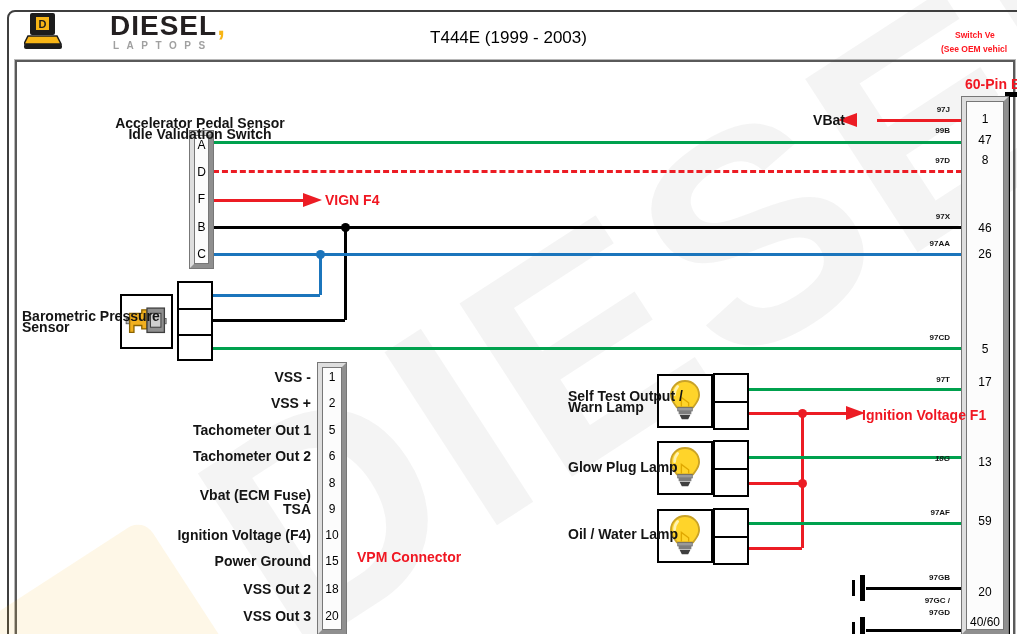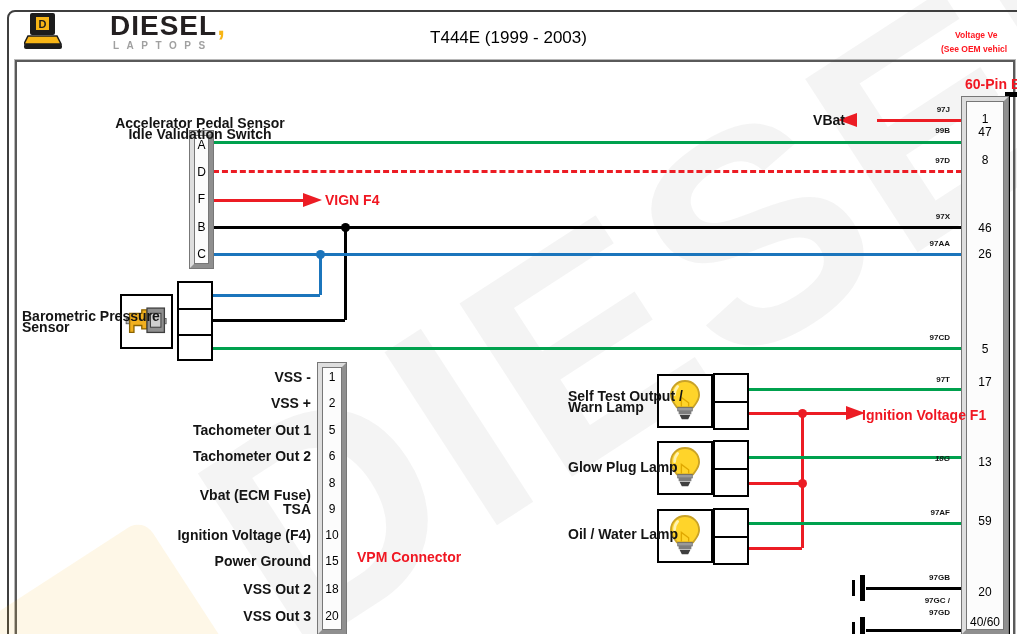--- a/index.html
+++ b/index.html
@@ -67,21 +67,21 @@
           <path d="M4 24 L33 24 L37 32 L0 32 Z" fill="#f7b516" stroke="#1c1c1c" stroke-width="1.5"></path>
           <rect x="0" y="32" width="38" height="5" rx="2" fill="#1c1c1c"></rect>
         </svg>
       </span>
       <span class="brand-text">
         <div class="brand-main"><span>DIESEL</span><span class="brand-comma">,</span></div>
         <div class="brand-sub">LAPTOPS</div>
       </span>
     </div>
     <div class="title">T444E (1999 - 2003)</div>
-    <div class="top-note" style="left:955px;top:29px;">Voltage Ve</div>
+    <div class="top-note" style="left:955px;top:29px;">Switch Ve</div>
     <div class="top-note" style="left:941px;top:43px;">(See OEM vehicl</div>
   </div>
 
   <div class="inner-box"></div>
 
   <div class="watermark">
     <div class="wm-laptop"></div>
     <div class="wm-text">DIESEL</div>
   </div>
 
@@ -130,21 +130,21 @@
       <div class="wlabel" style="left: 950px; top: 612px;">97GD</div>
       <div class="gbar" style="left: 860px; top: 617px; width: 5px; height: 26px;"></div>
       <div class="gbar" style="left: 852px; top: 622px; width: 3px; height: 16px;"></div>
       <div class="lbl right" style="left: 845px; top: 120px;">VBat</div>
       <div class="lbl left txt-red" style="left: 325px; top: 200px;">VIGN F4</div>
       <div class="lbl left txt-red" style="left: 862px; top: 415px;">Ignition Voltage F1</div>
       <div class="lbl left txt-red" style="left: 357px; top: 557px;">VPM Connector</div>
       <div class="lbl left txt-red" style="left: 965px; top: 84px;">60-Pin EC</div>
       <div class="strip" style="left: 962px; top: 97px; width: 38px; height: 529px;">
         <div class="pin-num" style="top: 10px;">1</div>
-        <div class="pin-num" style="top: 23px;">47</div>
+        <div class="pin-num" style="top: 31px;">47</div>
         <div class="pin-num" style="top: 51px;">8</div>
         <div class="pin-num" style="top: 119px;">46</div>
         <div class="pin-num" style="top: 145px;">26</div>
         <div class="pin-num" style="top: 240px;">5</div>
         <div class="pin-num" style="top: 273px;">17</div>
         <div class="pin-num" style="top: 353px;">13</div>
         <div class="pin-num" style="top: 412px;">59</div>
         <div class="pin-num" style="top: 483px;">20</div>
         <div class="pin-num" style="top: 513px;">40/60</div>
       </div>

